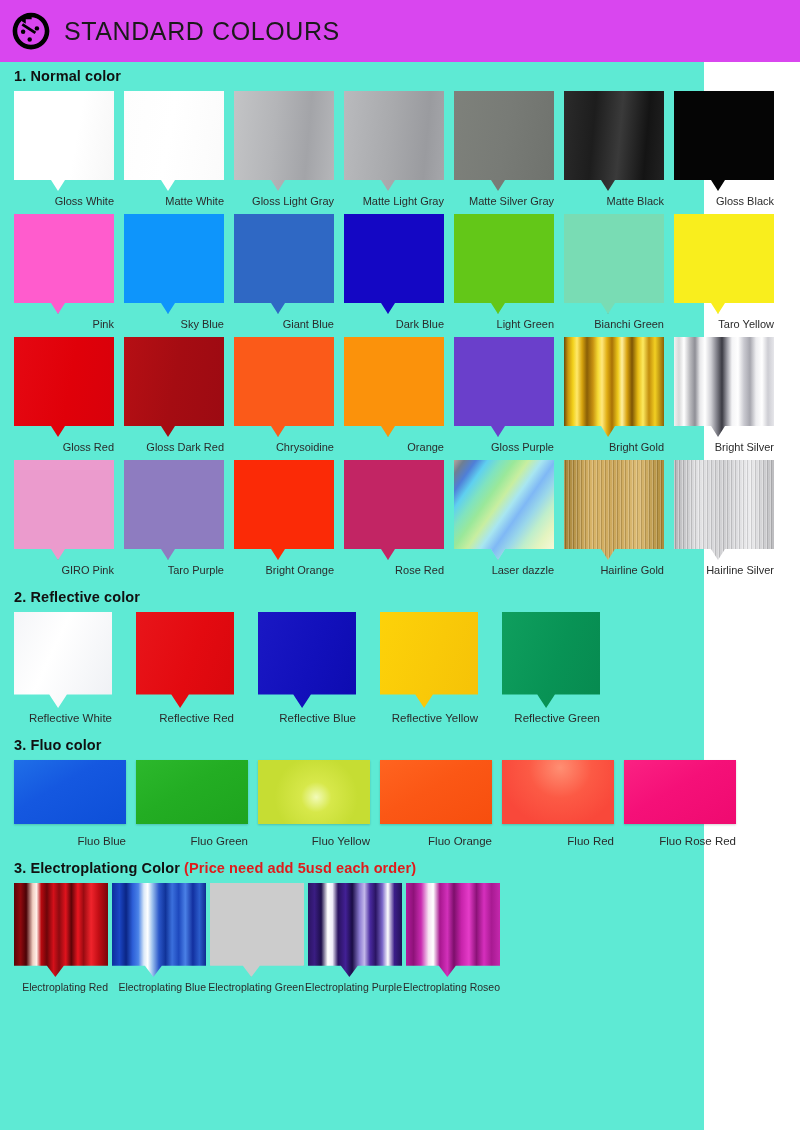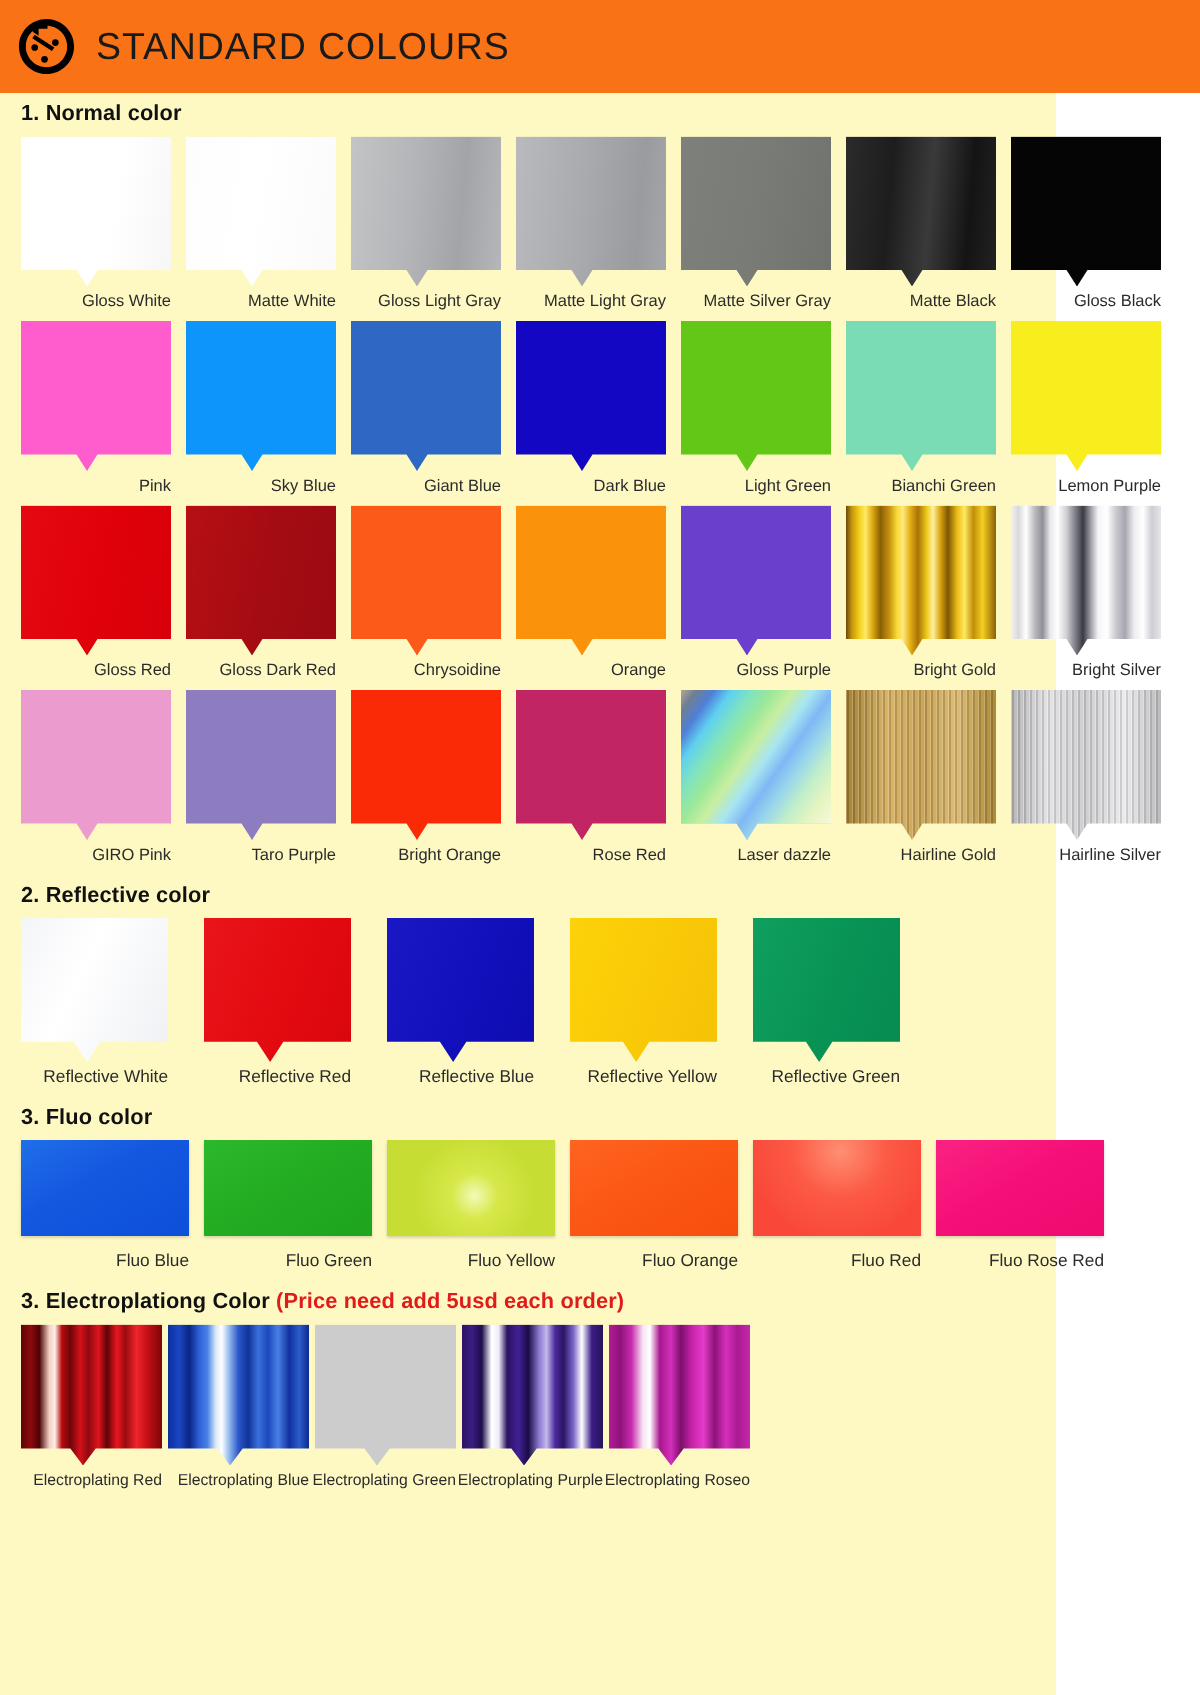--- a/index.html
+++ b/index.html
@@ -8,41 +8,41 @@
     margin: 0; padding: 0;
     width: 800px; height: 1130px;
     background: #ffffff;
     font-family: "Liberation Sans", sans-serif;
     overflow: hidden;
   }
 
   
   .header {
     height: 62px;
-    background: #f97316;
+    background: #d946ef;
     display: flex;
     align-items: center;
     padding-left: 10px;
   }
   .logo-icon {
     width: 42px; height: 42px;
     flex: 0 0 42px;
     margin-right: 12px;
   }
   .header-title {
     font-size: 25px;
     letter-spacing: 0.6px;
     color: #1a1a1a;
     font-weight: 400;
     white-space: nowrap;
   }
 
   
   .sheet {
-    background: #fef9c3;
+    background: #5eead4;
     width: 704px;
     height: 1068px;
     padding: 0 0 0 0;
     position: relative;
   }
 
   .section { padding: 0 14px; }
 
   .section-title {
     font-size: 14.5px;
@@ -315,21 +315,21 @@
           <div class="cell">
             <div class="chip tx-light-green"></div>
             <div class="chip-label">Light Green</div>
           </div>
           <div class="cell">
             <div class="chip tx-bianchi"></div>
             <div class="chip-label">Bianchi Green</div>
           </div>
           <div class="cell">
             <div class="chip tx-lemon-yellow"></div>
-            <div class="chip-label">Lemon Purple</div>
+            <div class="chip-label">Taro Yellow</div>
           </div>
         </div>
         <div class="row ">
           <div class="cell">
             <div class="chip tx-gloss-red"></div>
             <div class="chip-label">Gloss Red</div>
           </div>
           <div class="cell">
             <div class="chip tx-gloss-dkred"></div>
             <div class="chip-label">Gloss Dark Red</div>

